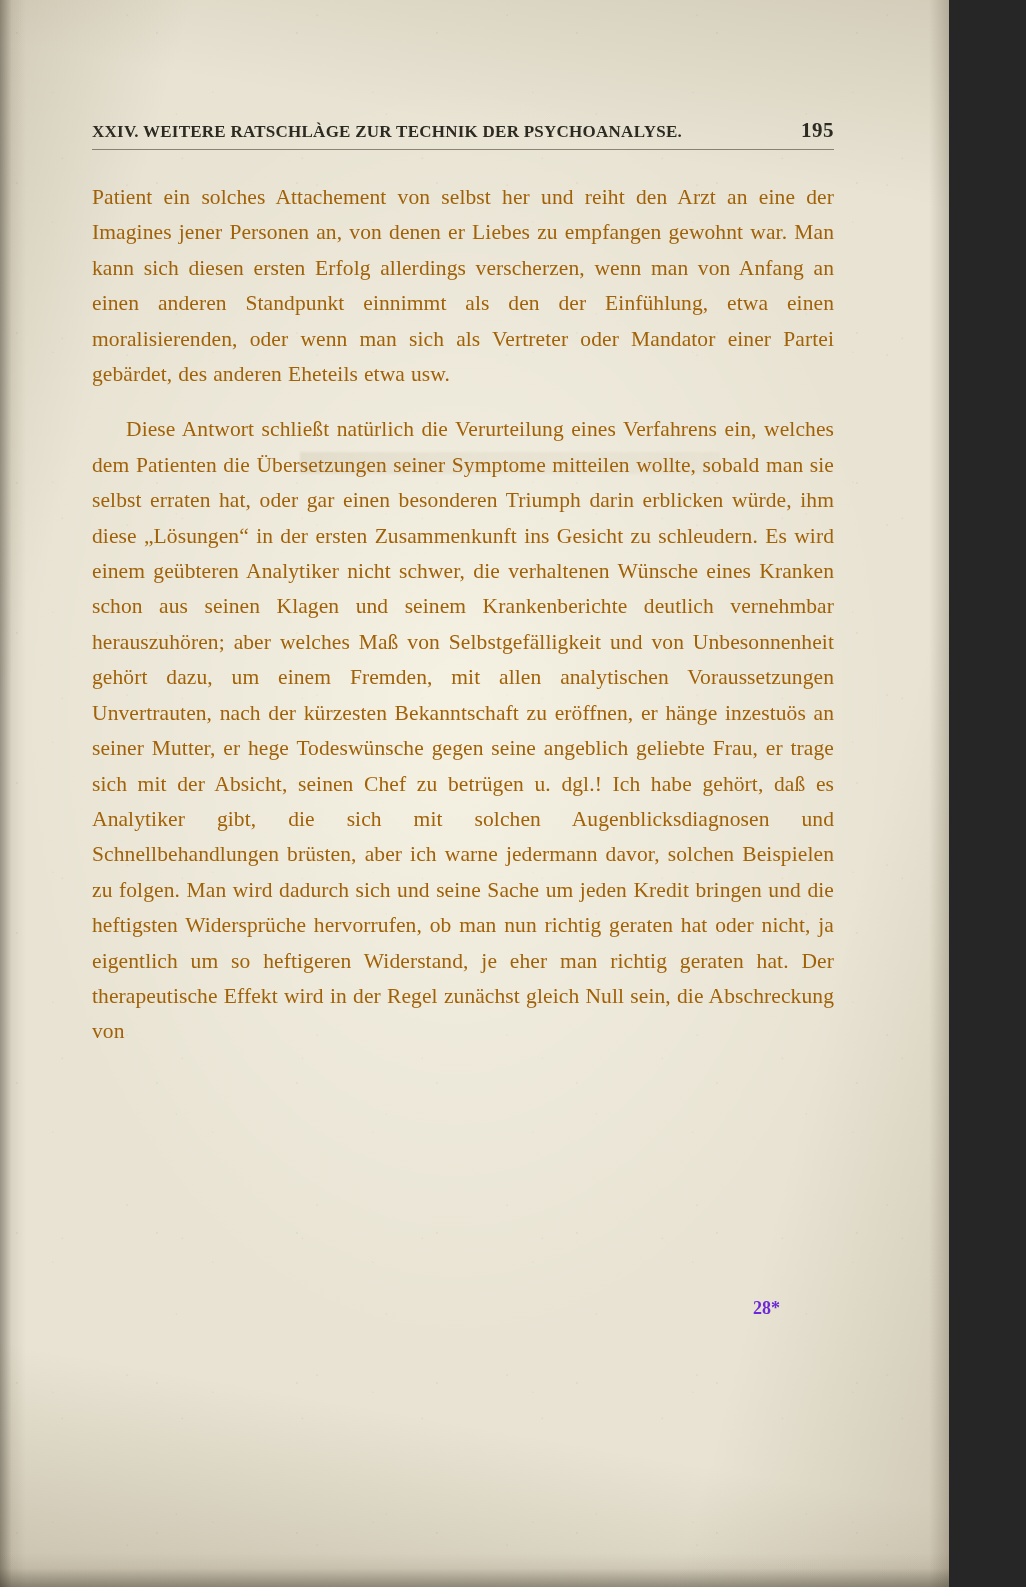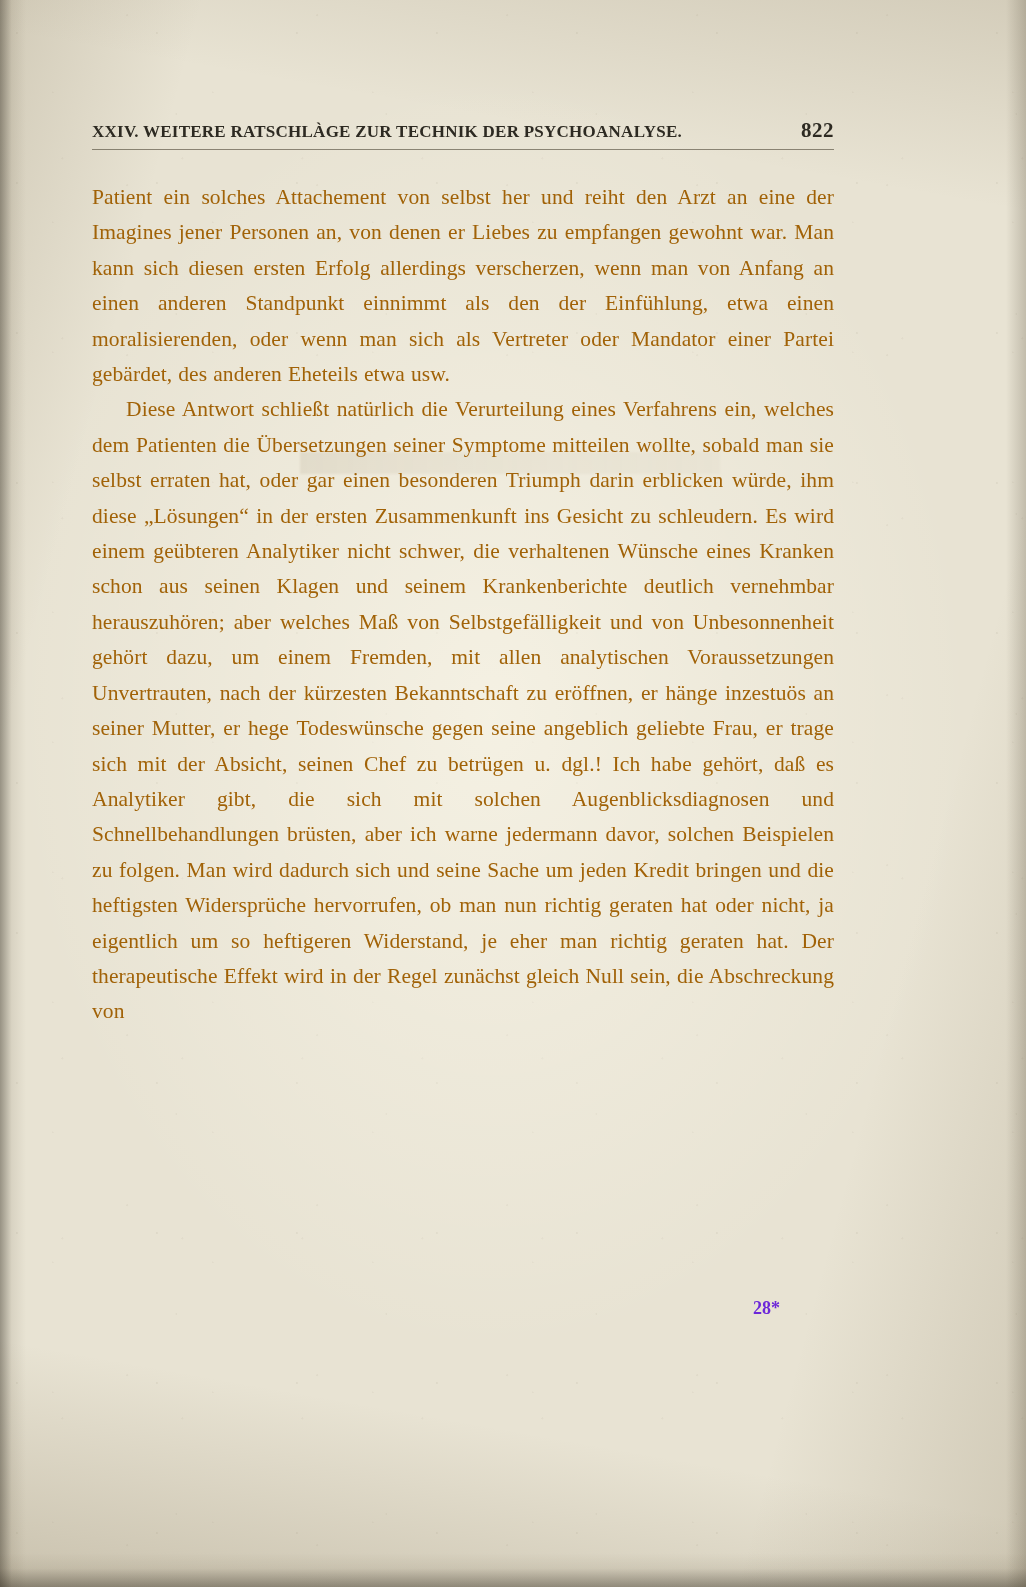--- a/index.html
+++ b/index.html
@@ -8,21 +8,21 @@
     background: #262626;
   }
   body {
     width: 1026px;
     height: 1587px;
     overflow: hidden;
     font-family: "Liberation Serif", serif;
   }
   .page {
     position: relative;
-    width: 1026px;
+    width: 949px;
     height: 1587px;
     background: #e8e3d3;
     box-sizing: border-box;
     overflow: hidden;
   }
   
   .page::before {
     content: "";
     position: absolute;
     inset: 0;
@@ -112,20 +112,21 @@
     line-height: 35.4px;
     color: #a16207;
     text-align: justify;
     text-justify: inter-word;
     letter-spacing: 0.1px;
     word-spacing: 0.5px;
     -webkit-font-smoothing: antialiased;
   }
   p.body-par + p.body-par {
     text-indent: 34px;
+    margin-top: 20px;
   }
   .folio {
     position: absolute;
     left: 92px;
     top: 1298px;
     width: 742px;
     text-align: right;
     padding-right: 54px;
     box-sizing: border-box;
     font-size: 18px;
@@ -148,21 +149,21 @@
 </style>
 </head>
 <body>
 
 <div class="page">
   <div class="showthrough"></div>
 
   <div class="text-block">
     <div class="running-head">
       <span class="rh-title">XXIV. WEITERE RATSCHLÀGE ZUR TECHNIK DER PSYCHOANALYSE.</span>
-      <span class="rh-page">822</span>
+      <span class="rh-page">195</span>
     </div>
     <div class="rule"></div>
 
     <p class="body-par">Patient ein solches Attachement von selbst her und reiht den Arzt an eine der Imagines jener Personen an, von denen er Liebes zu empfangen gewohnt war. Man kann sich diesen ersten Erfolg allerdings verscherzen, wenn man von Anfang an einen anderen Standpunkt einnimmt als den der Einfühlung, etwa einen moralisierenden, oder wenn man sich als Vertreter oder Mandator einer Partei gebärdet, des anderen Eheteils etwa usw.</p>
     <p class="body-par">Diese Antwort schließt natürlich die Verurteilung eines Verfahrens ein, welches dem Patienten die Übersetzungen seiner Symptome mitteilen wollte, sobald man sie selbst erraten hat, oder gar einen besonderen Triumph darin erblicken würde, ihm diese „Lösungen“ in der ersten Zusammenkunft ins Gesicht zu schleudern. Es wird einem geübteren Analytiker nicht schwer, die verhaltenen Wünsche eines Kranken schon aus seinen Klagen und seinem Krankenberichte deutlich vernehmbar herauszuhören; aber welches Maß von Selbstgefälligkeit und von Unbesonnenheit gehört dazu, um einem Fremden, mit allen analytischen Voraussetzungen Unvertrauten, nach der kürzesten Bekanntschaft zu eröffnen, er hänge inzestuös an seiner Mutter, er hege Todeswünsche gegen seine angeblich geliebte Frau, er trage sich mit der Absicht, seinen Chef zu betrügen u. dgl.! Ich habe gehört, daß es Analytiker gibt, die sich mit solchen Augenblicksdiagnosen und Schnellbehandlungen brüsten, aber ich warne jedermann davor, solchen Beispielen zu folgen. Man wird dadurch sich und seine Sache um jeden Kredit bringen und die heftigsten Widersprüche hervorrufen, ob man nun richtig geraten hat oder nicht, ja eigentlich um so heftigeren Widerstand, je eher man richtig geraten hat. Der therapeutische Effekt wird in der Regel zunächst gleich Null sein, die Abschreckung von</p>
   </div>
 
   <div class="folio">28*</div>
 
   <div class="edge-left"></div>

